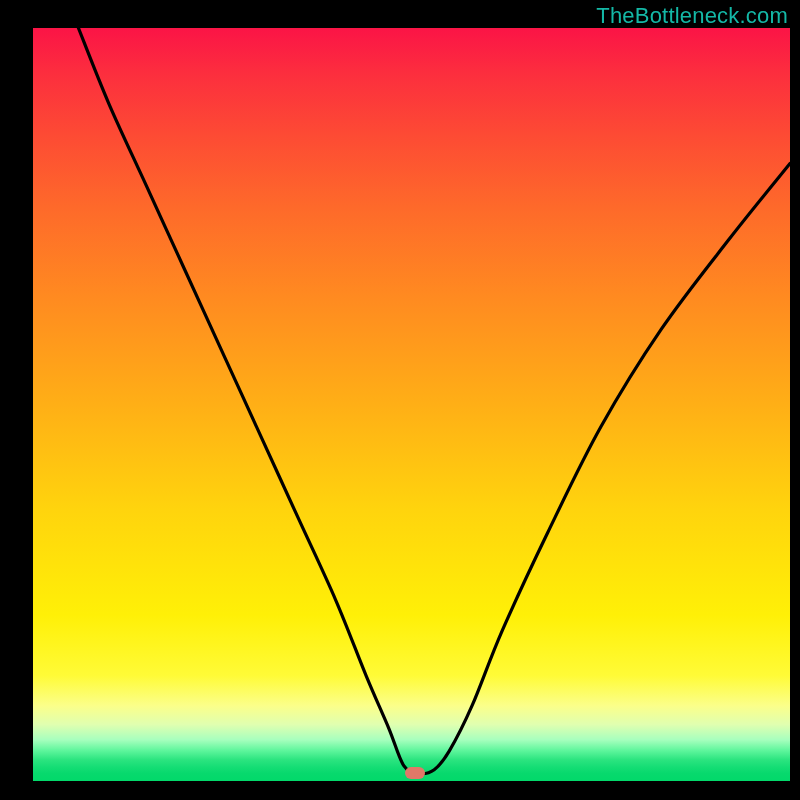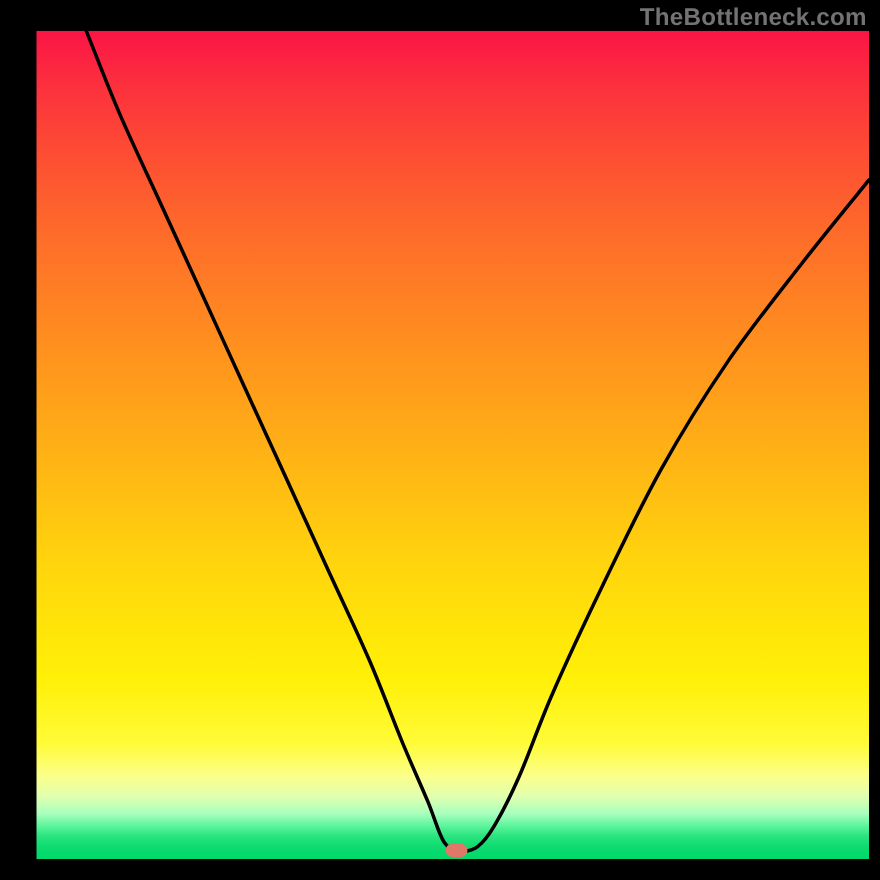--- a/index.html
+++ b/index.html
@@ -14,23 +14,23 @@
   .frame {
     position: relative;
     width: 800px;
     height: 800px;
     background: #000;
   }
   .watermark {
     position: absolute;
     top: 3px;
     right: 12px;
-    color: #737373;
+    color: #14b8a6;
     font-size: 22px;
-    font-weight: 700;
+    font-weight: 400;
     letter-spacing: 0.2px;
     z-index: 10;
   }
   .plot {
     position: absolute;
     left: 33px;
     top: 28px;
     width: 757px;
     height: 753px;
     overflow: hidden;

